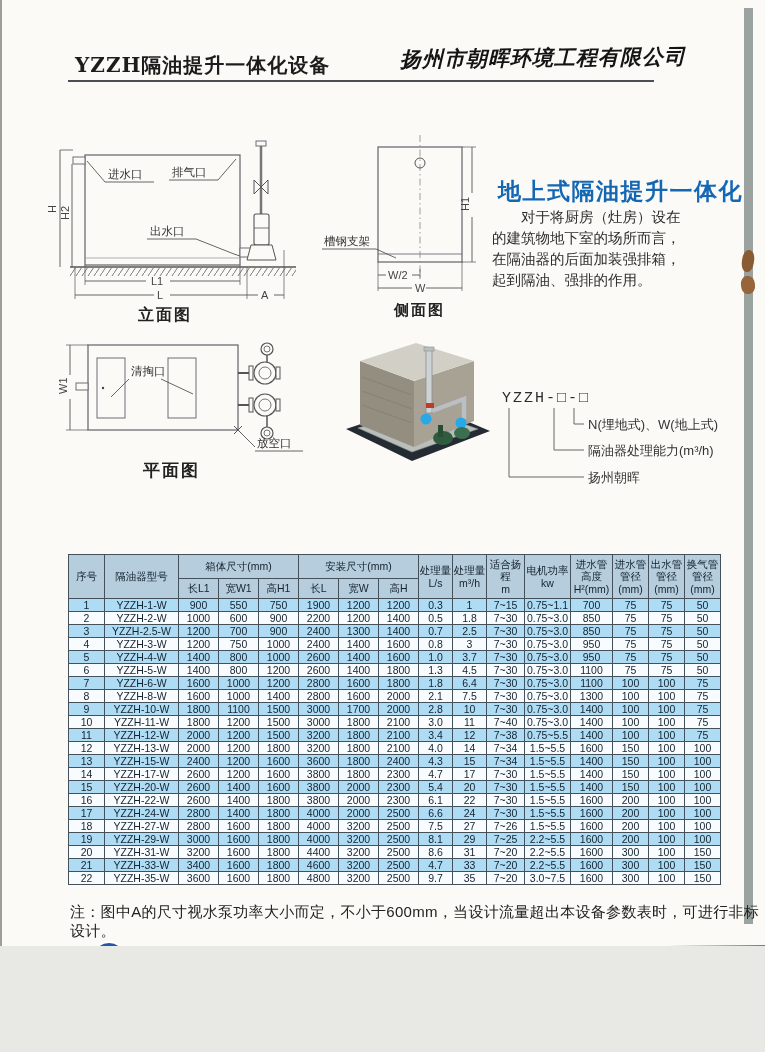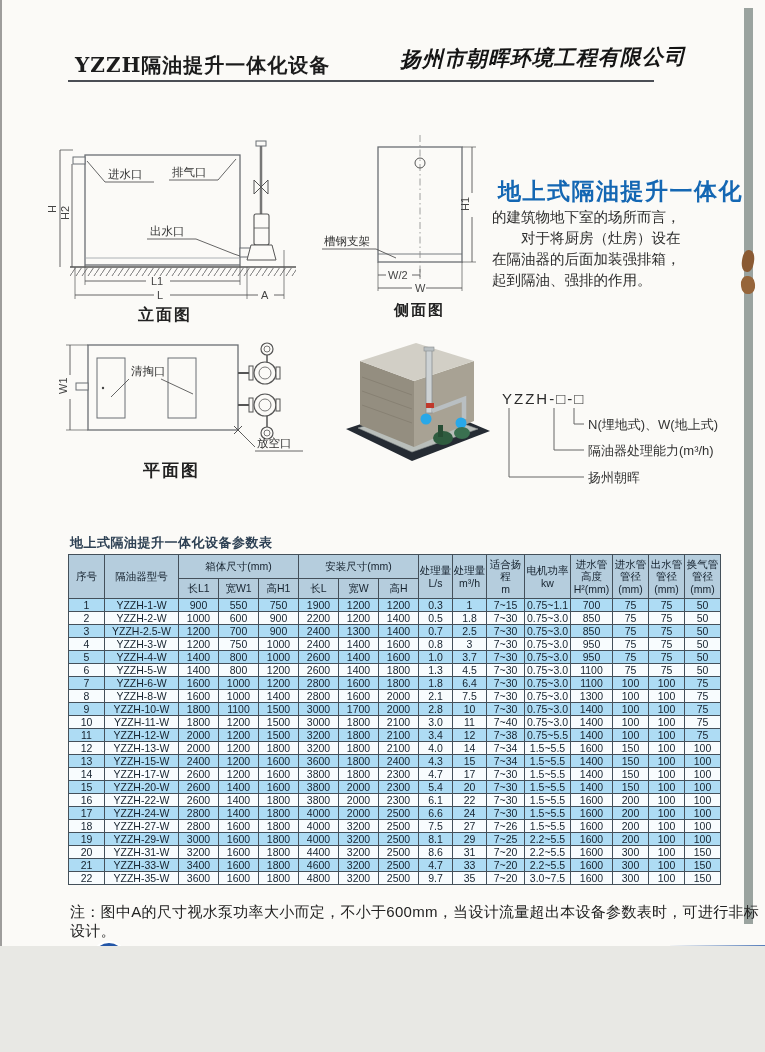--- a/index.html
+++ b/index.html
@@ -19,21 +19,21 @@
   
   .doc-title { position:absolute; left:75px; top:52px; font-family:"DejaVu Serif","Liberation Serif",serif;
     font-size:20px; font-weight:bold; letter-spacing:1px; color:#1c1c1c; }
   .company { position:absolute; left:400px; top:44px; font-family:"DejaVu Serif","Liberation Serif",serif;
     font-size:21px; font-weight:bold; font-style:italic; color:#141414; letter-spacing:1px; transform:rotate(-.6deg); }
   .title-rule { position:absolute; left:68px; top:80px; width:586px; height:2px; background:#4b4e55; }
 
   
   .blue-heading { position:absolute; font-size:23px; font-weight:bold; color:#1467b3; letter-spacing:1.5px; }
   .intro-body { position:absolute; left:492px; top:207px; width:250px; font-size:14.5px; line-height:21px; color:#2d2d2d; }
-  .model-code { position:absolute; left:502px; top:390px; font-family:Liberation Sans, sans-serif;
+  .model-code { position:absolute; left:502px; top:390px; font-family:Liberation Mono, monospace;
     font-size:15px; letter-spacing:2px; color:#2b2b2b; }
   .tree-label { position:absolute; font-size:13px; color:#333; white-space:nowrap; }
 
   svg text { font-family:"Liberation Sans","DejaVu Sans",sans-serif; fill:#333; }
   svg .cap { font-size:16px; font-weight:bold; fill:#222; letter-spacing:2px; }
   svg .lbl { font-size:11.5px; }
   svg .dim { font-size:11px; fill:#444; }
 
   
   .table-title { position:absolute; left:70px; top:534px; font-size:13px; font-weight:bold; color:#2e4154; letter-spacing:.5px; }
@@ -147,22 +147,22 @@
     <text class="dim" x="93" y="159">W</text>
 
     <text class="lbl" x="2" y="112">槽钢支架</text>
     <line x1="0" y1="116" x2="54" y2="116" stroke="#555" stroke-width=".9"></line>
     <line x1="54" y1="116" x2="74" y2="125" stroke="#555" stroke-width=".9"></line>
     <text class="cap" x="72" y="182" style="font-size:15px">侧面图</text>
   </svg>
 
   <div class="blue-heading" style="left:498px;top:176px">地上式隔油提升一体化</div>
   <div class="intro-body">
+    <div>　　对于将厨房（灶房）设在</div>
     <div>的建筑物地下室的场所而言，</div>
-    <div>　　对于将厨房（灶房）设在</div>
     <div>在隔油器的后面加装强排箱，</div>
     <div>起到隔油、强排的作用。</div>
   </div>
 
   <svg style="position:absolute;left:45px;top:333px" width="300" height="150" viewBox="0 0 300 150">
     <rect x="43" y="12" width="150" height="85" fill="none" stroke="#6a6f74" stroke-width="1.3"></rect>
     <rect x="52" y="25" width="28" height="60" fill="none" stroke="#6a6f74" stroke-width="1"></rect>
     <rect x="123" y="25" width="28" height="60" fill="none" stroke="#6a6f74" stroke-width="1"></rect>
     <circle cx="58" cy="55" r="1.2" fill="#444"></circle>
     <text class="lbl" x="86" y="42">清掏口</text>
@@ -224,21 +224,20 @@
   <div class="model-code">YZZH-□-□</div>
   <svg style="position:absolute;left:504px;top:408px" width="90" height="82" viewBox="0 0 90 82">
     <polyline points="70,0 70,16 80,16" fill="none" stroke="#666" stroke-width="1"></polyline>
     <polyline points="50,0 50,42 80,42" fill="none" stroke="#666" stroke-width="1"></polyline>
     <polyline points="5,0 5,69 80,69" fill="none" stroke="#666" stroke-width="1"></polyline>
   </svg>
   <div class="tree-label" style="left:588px;top:416px">N(埋地式)、W(地上式)</div>
   <div class="tree-label" style="left:588px;top:442px">隔油器处理能力(m³/h)</div>
   <div class="tree-label" style="left:588px;top:469px">扬州朝晖</div>
 
-  <div class="table-title">地上式隔油提升一体化设备参数表</div>
   <table class="param-table">
     <colgroup>
       <col style="width:36px">
         <col style="width:74px">
       <col style="width:40px">
         <col style="width:40px">
         <col style="width:40px">
       <col style="width:40px">
         <col style="width:40px">
         <col style="width:40px">

